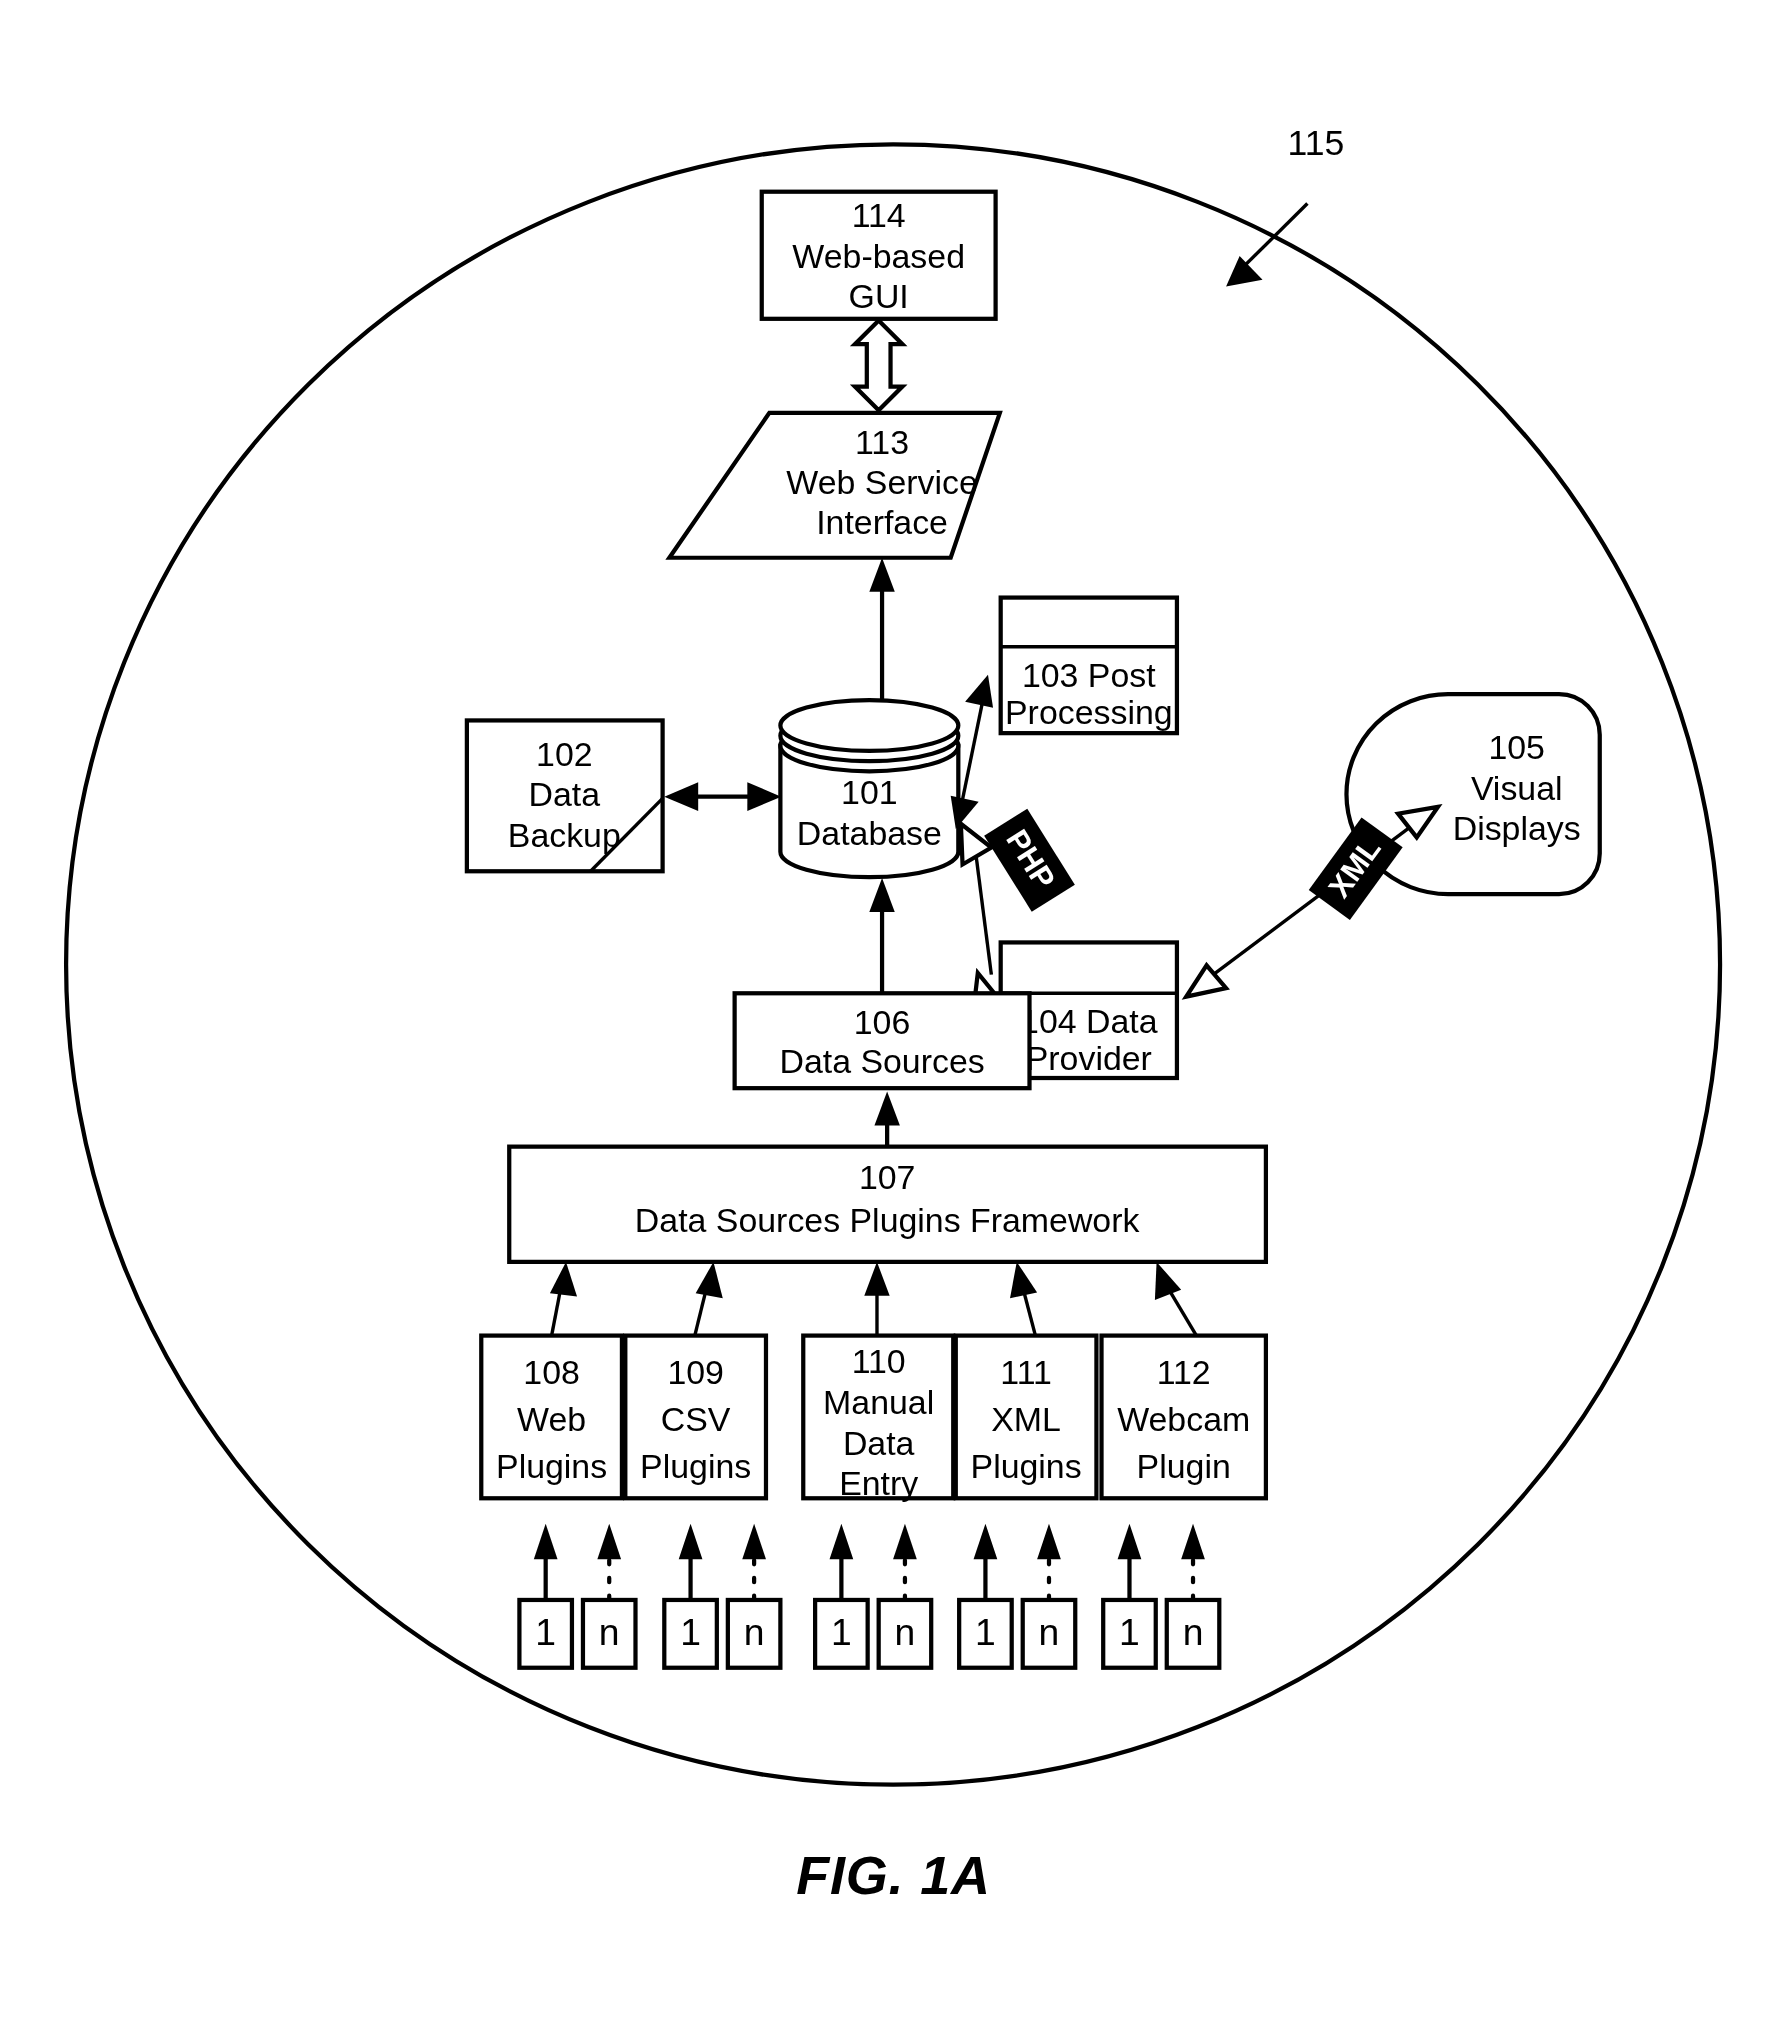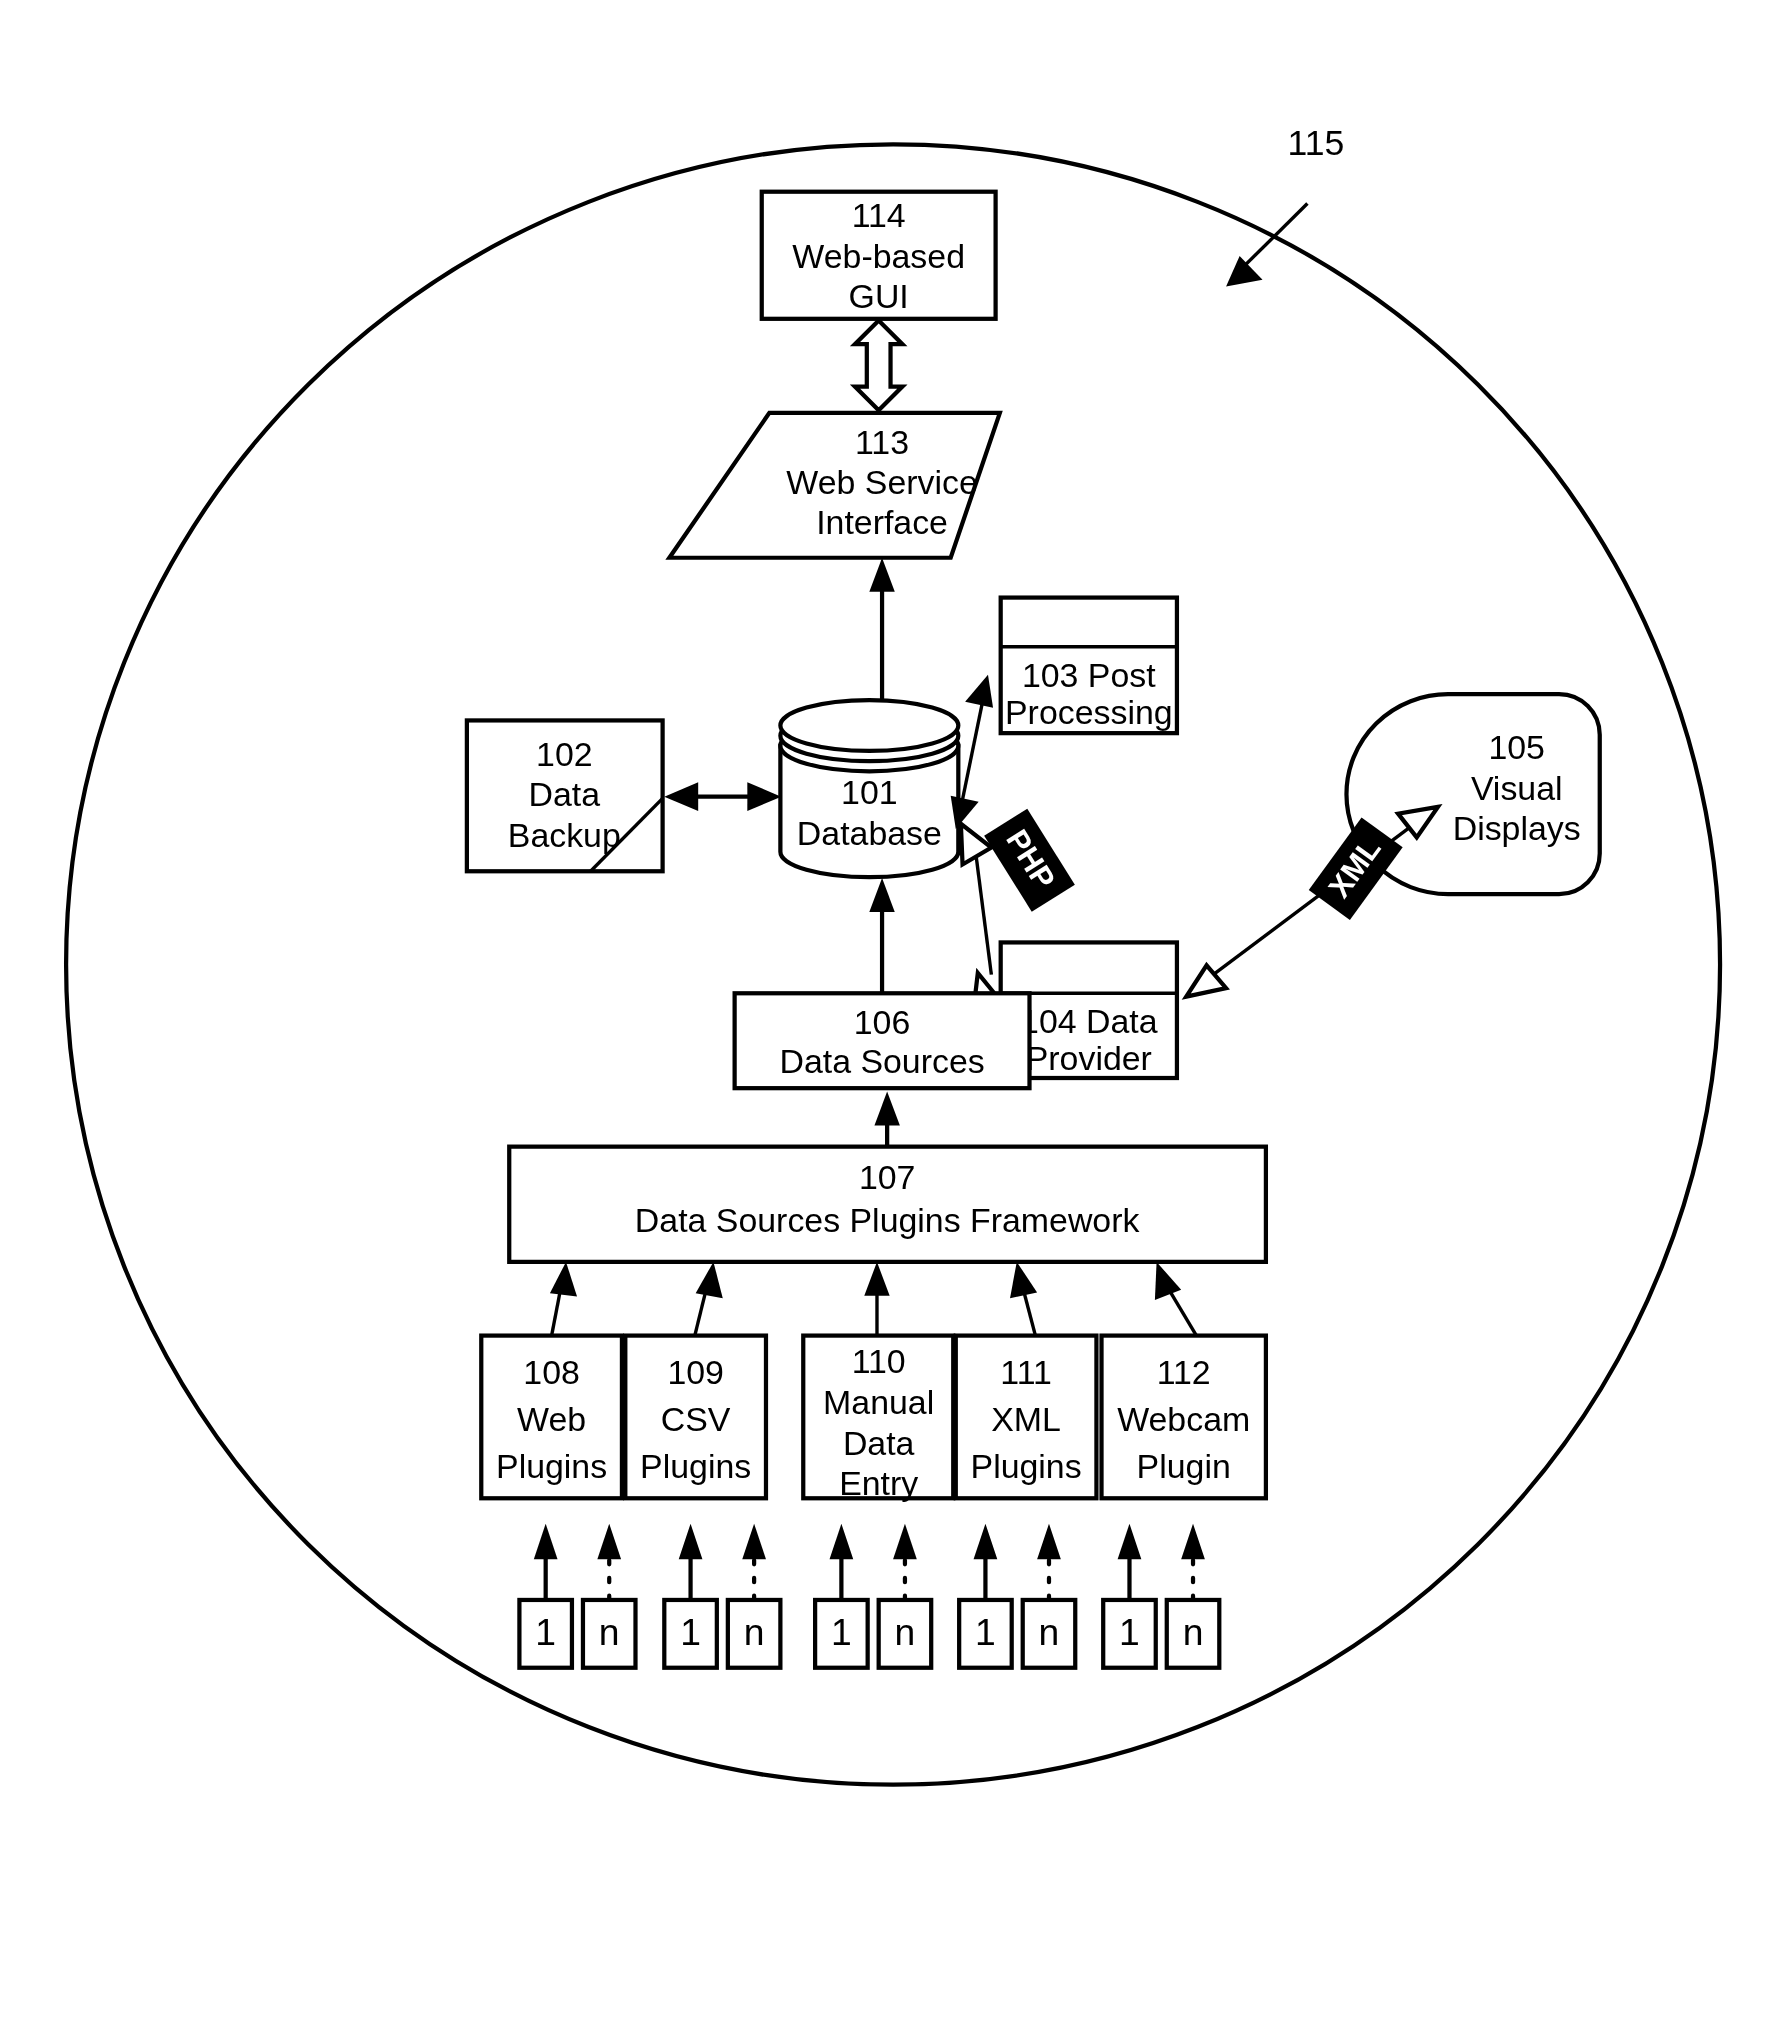--- a/index.html
+++ b/index.html
@@ -287,15 +287,16 @@
     <text class="tiny-text" x="1333" y="1930">1</text>
     <line class="conn" x1="1333" y1="1888" x2="1333" y2="1832"></line>
     <polygon class="solid-arrow" points="1333,1798 1319,1840 1347,1840"></polygon>
     <rect class="shape" x="1377" y="1888" width="62" height="80"></rect>
     <text class="tiny-text" x="1408" y="1930">n</text>
     <line class="conn-dotted" x1="1408" y1="1888" x2="1408" y2="1832"></line>
     <polygon class="solid-arrow" points="1408,1798 1394,1840 1422,1840"></polygon>
 
   </svg>
 
+  <div id="fig-caption">FIG. 1A</div>
 
 </div>
 
 
 </body></html>

